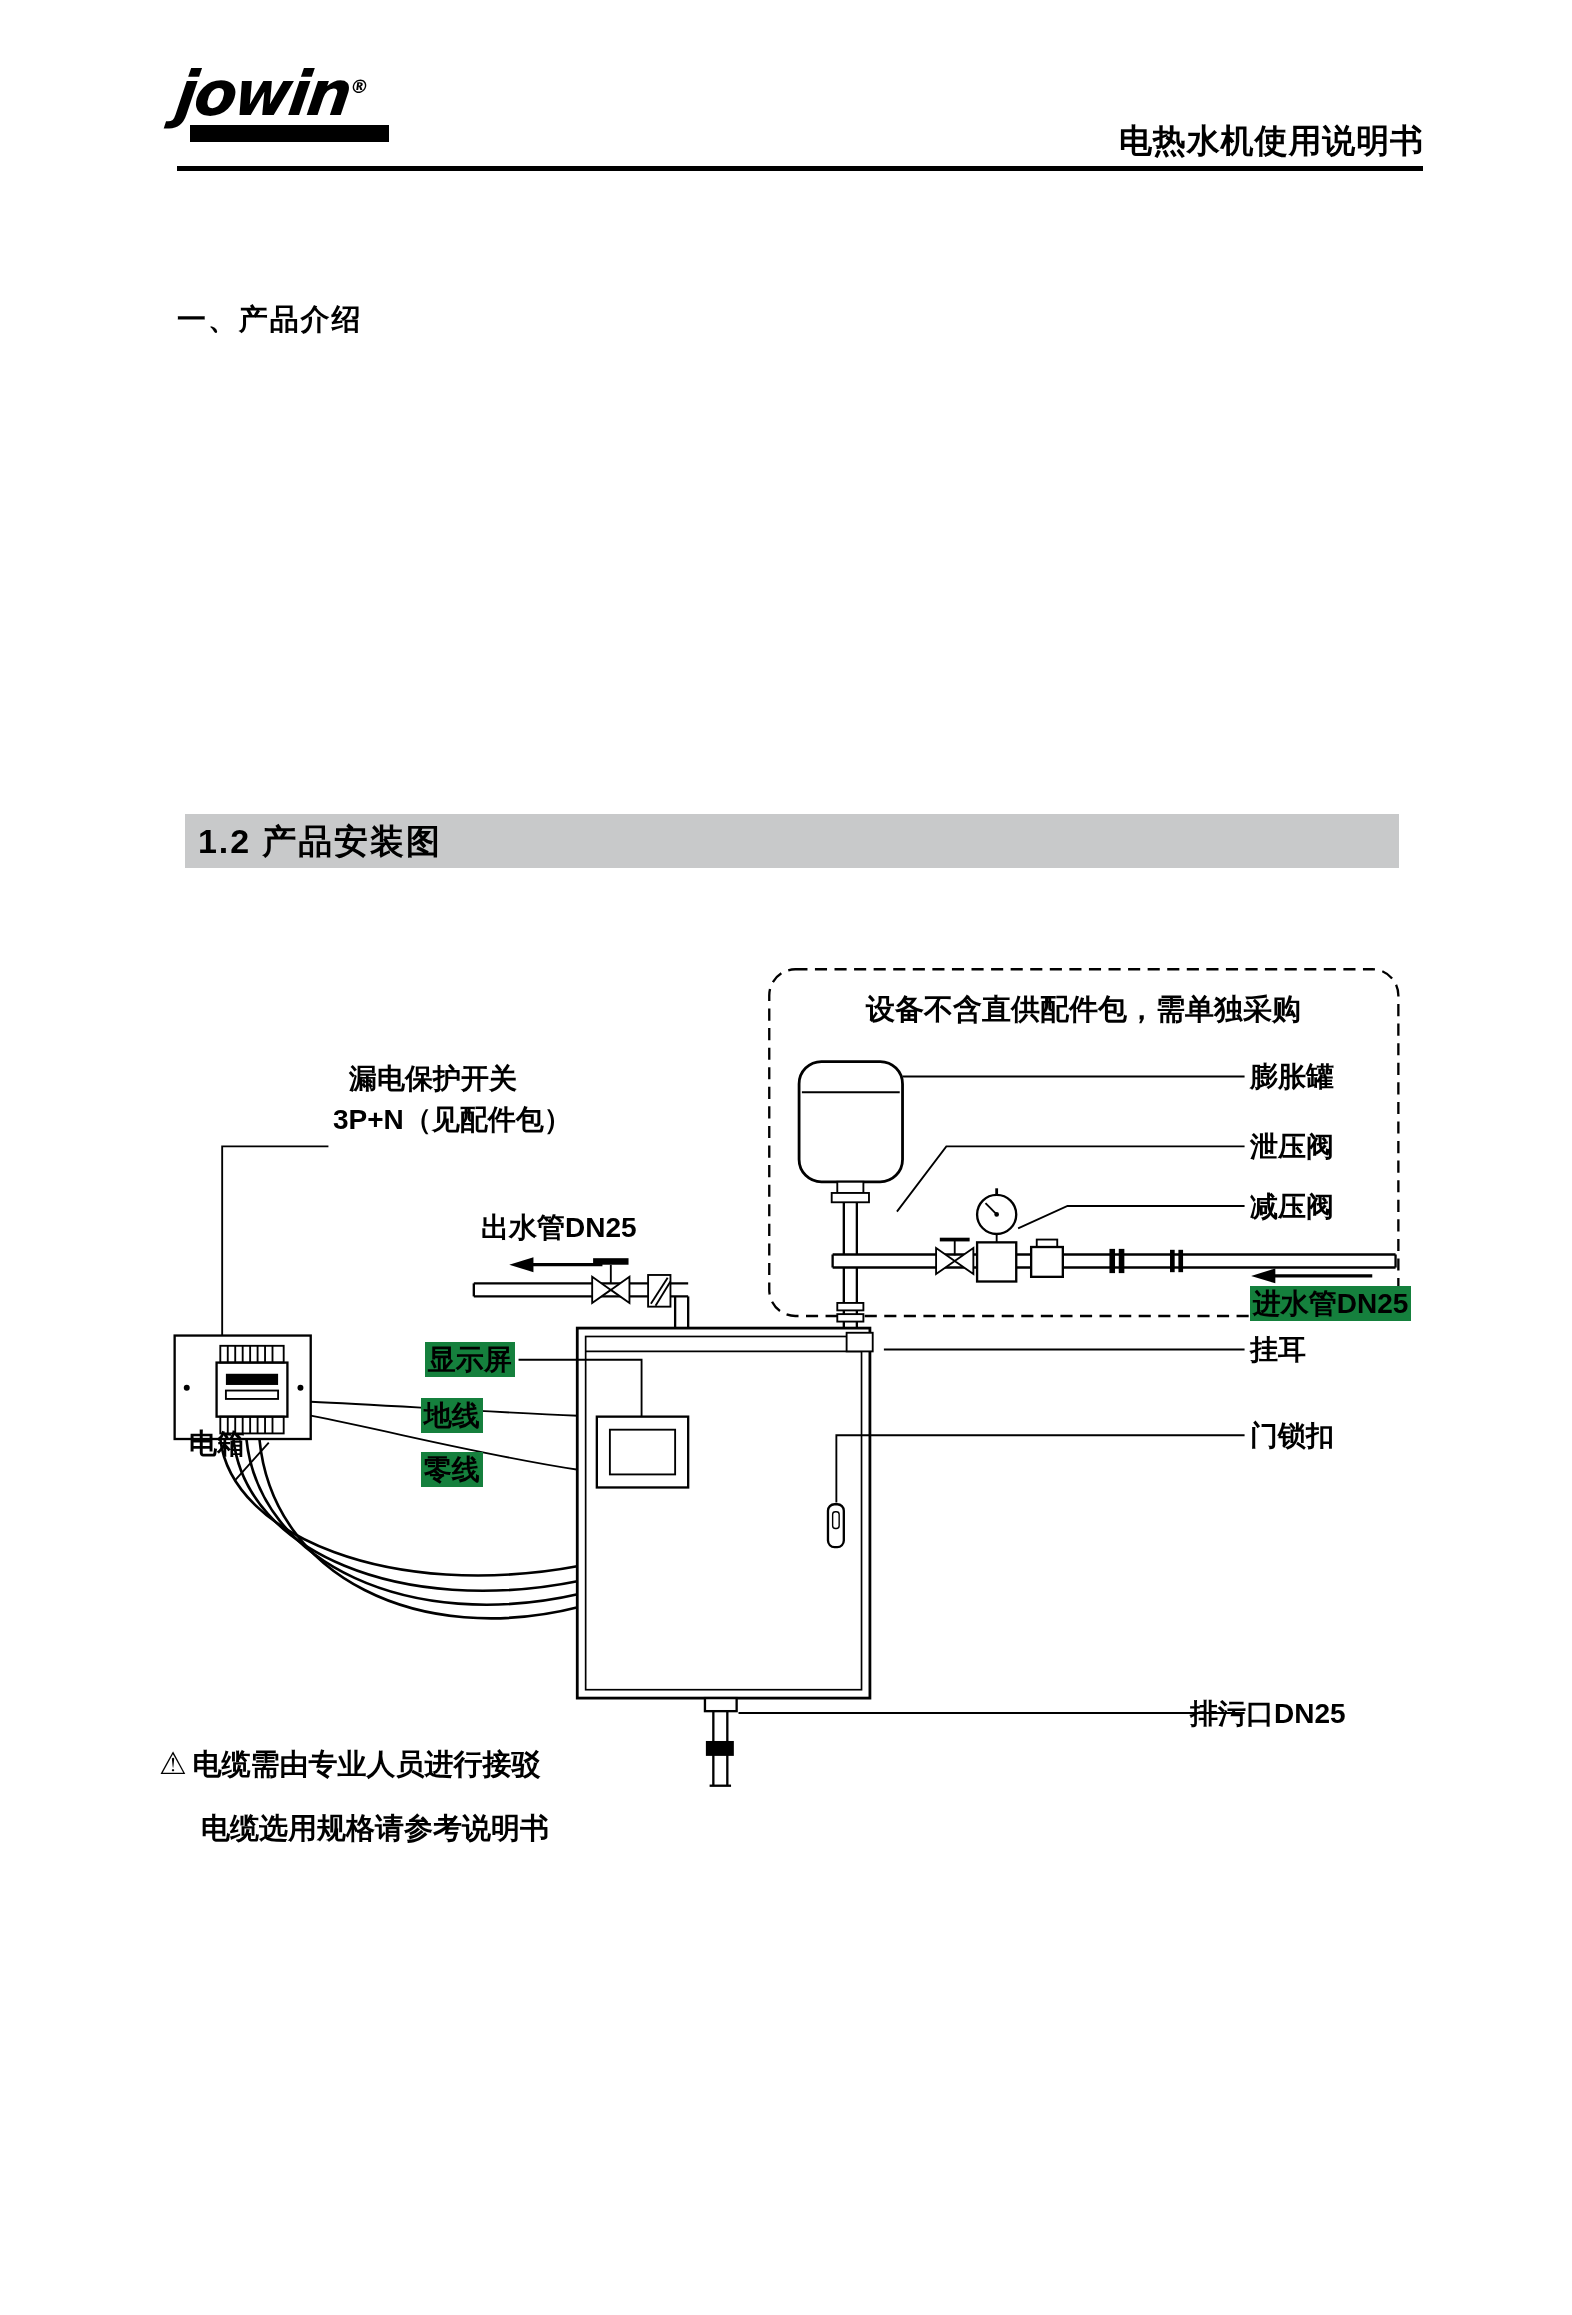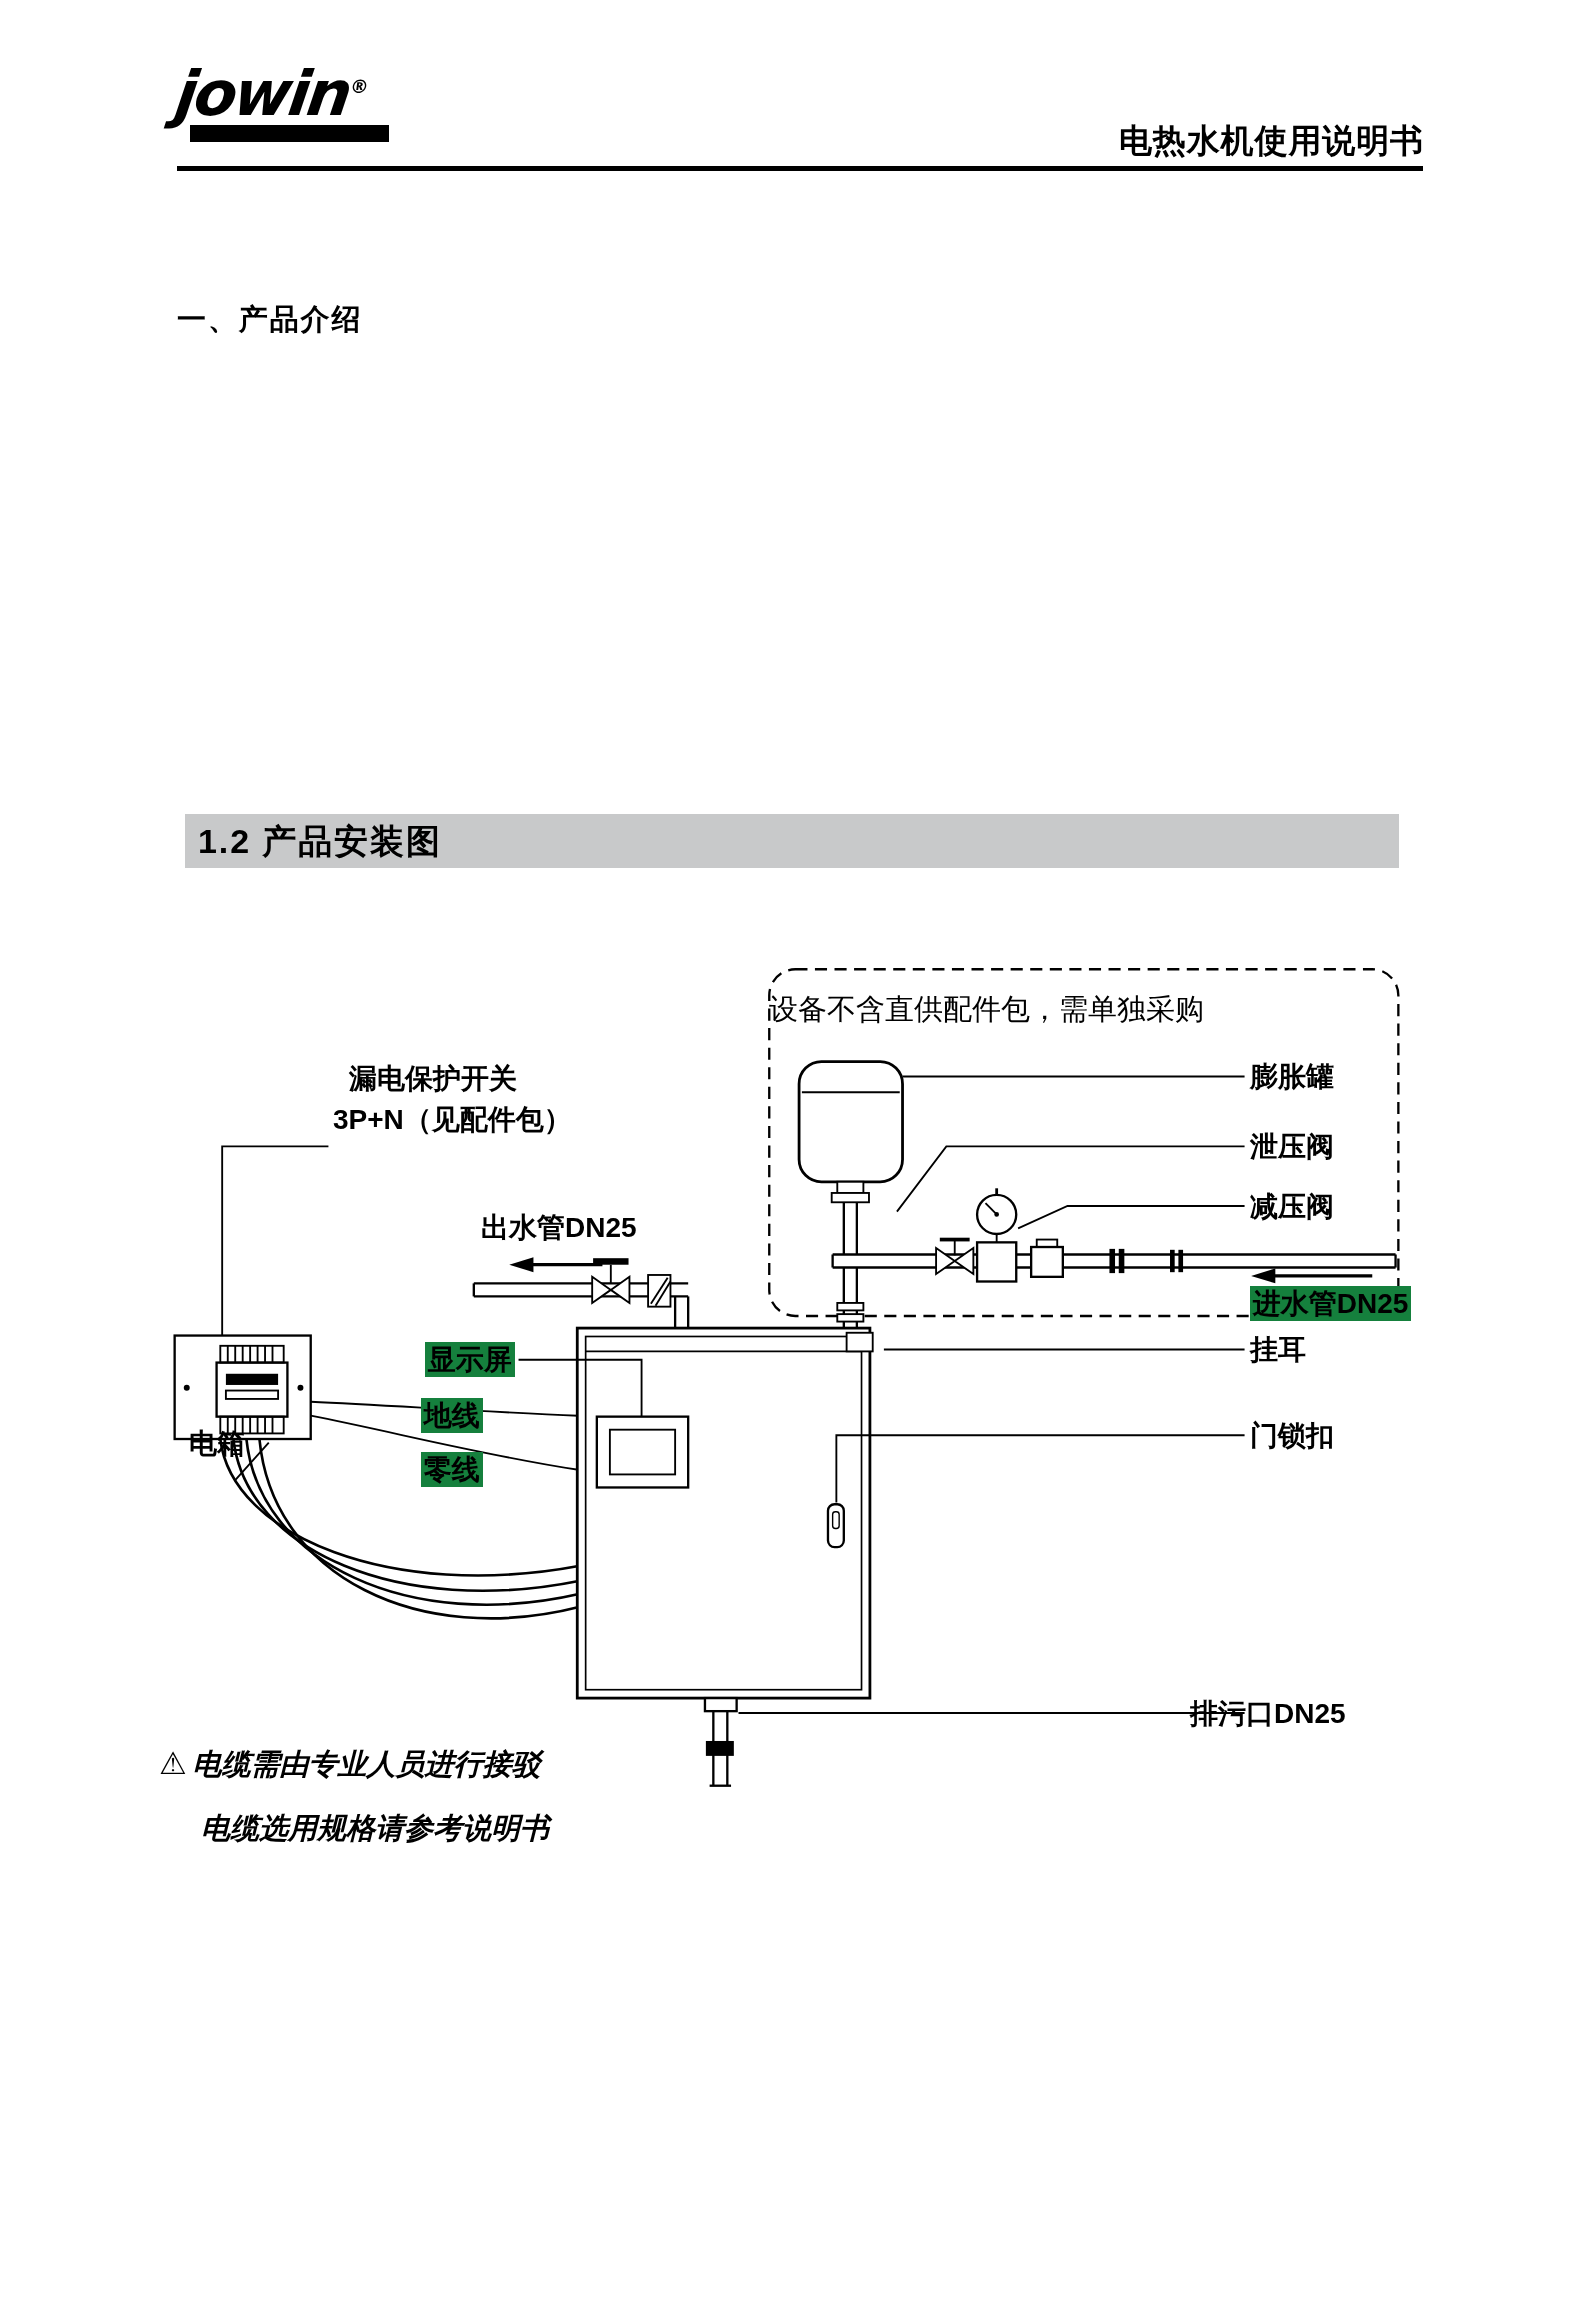--- a/index.html
+++ b/index.html
@@ -15,22 +15,22 @@
   .logo-bar{width:199px;height:17.7px;background:#000;margin-top:1.9px;margin-left:13px;}
   .doc-title{font-size:33px;font-weight:600;letter-spacing:0.9px;}
   .header-rule{left:177px;top:166px;width:1246px;height:4.7px;background:#000;}
   .section-heading{font-size:29px;font-weight:700;letter-spacing:1.9px;}
   .banner{left:185px;width:1214px;height:54px;background:#c8c9ca;
     font-size:34px;font-weight:700;line-height:54px;padding-left:13px;letter-spacing:1.9px;box-sizing:border-box;}
   .intro-par{left:177px;top:508px;width:1249px;font-size:25px;line-height:40px;
     text-indent:2em;text-align:justify;}
   .dlabel{position:absolute;font-weight:700;font-size:28px;line-height:35px;white-space:nowrap;}
   .dlabel.bg{background:#15803d;padding:0 2.8px;}
-  .note-text{left:769px;top:990px;width:629px;text-align:left;font-size:29px;font-weight:400;}
-  .warn{font-size:29px;font-weight:700;line-height:37px;white-space:nowrap;font-style:italic;}
+  .note-text{left:769px;top:990px;width:629px;text-align:center;font-size:29px;font-weight:700;}
+  .warn{font-size:29px;font-weight:700;line-height:37px;white-space:nowrap;}
   .warn .tri{font-size:31px;margin-right:5.6px;}
   svg{display:block;}
 </style>
 </head>
 <body>
 
 <div class="page">
 
   <div class="abs" style="left:177px;top:58px;">
     <div class="logo-text"><span>jowin</span><span class="logo-reg">®</span></div>

